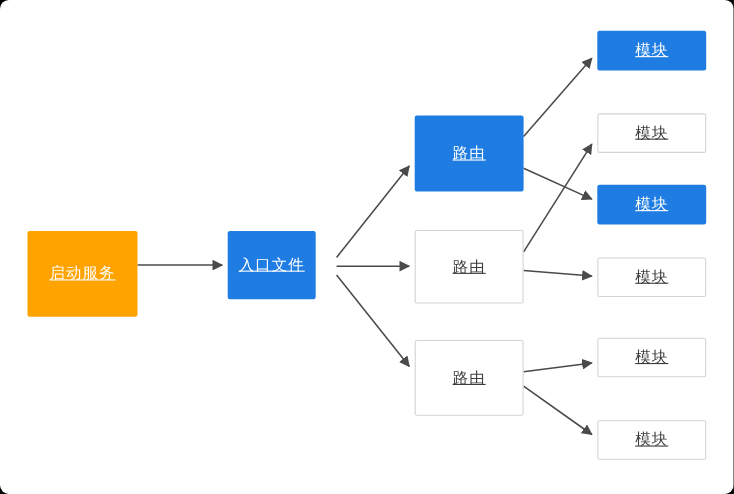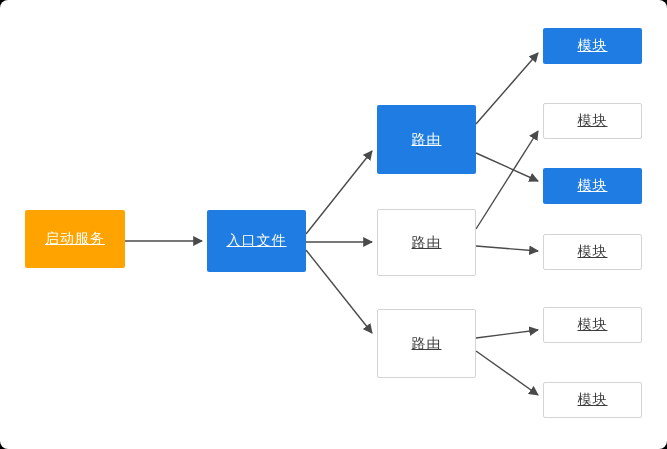--- a/index.html
+++ b/index.html
@@ -68,23 +68,23 @@
       <line x1="306" y1="250" x2="372" y2="333" marker-end="url(#arrow)"></line>
       <line x1="476" y1="124" x2="538" y2="53" marker-end="url(#arrow)"></line>
       <line x1="476" y1="153" x2="538" y2="181" marker-end="url(#arrow)"></line>
       <line x1="476" y1="229" x2="538" y2="131" marker-end="url(#arrow)"></line>
       <line x1="476" y1="246" x2="538" y2="251" marker-end="url(#arrow)"></line>
       <line x1="476" y1="338" x2="538" y2="330" marker-end="url(#arrow)"></line>
       <line x1="476" y1="351" x2="538" y2="395" marker-end="url(#arrow)"></line>
     </g>
   </svg>
 
-  <div class="node orange" style="left:25px;  top:210px; width:100px; height:58px">启动服务</div>
+  <div class="node orange" style="left:25px;  top:210px; width:100px; height:78px">启动服务</div>
 
-  <div class="node blue" style="left:207px; top:210px; width:99px; height:62px">入口文件</div>
+  <div class="node blue" style="left:207px; top:210px; width:80px; height:62px">入口文件</div>
 
   <div class="node blue" style="left:377px; top:105px; width:99px; height:69px">路由</div>
 
   <div class="node white" style="left:377px; top:209px; width:99px; height:67px">路由</div>
 
   <div class="node white" style="left:377px; top:309px; width:99px; height:69px">路由</div>
 
   <div class="node blue" style="left:543px; top:28px;  width:99px; height:36px">模块</div>
 
   <div class="node white" style="left:543px; top:103px; width:99px; height:36px">模块</div>

